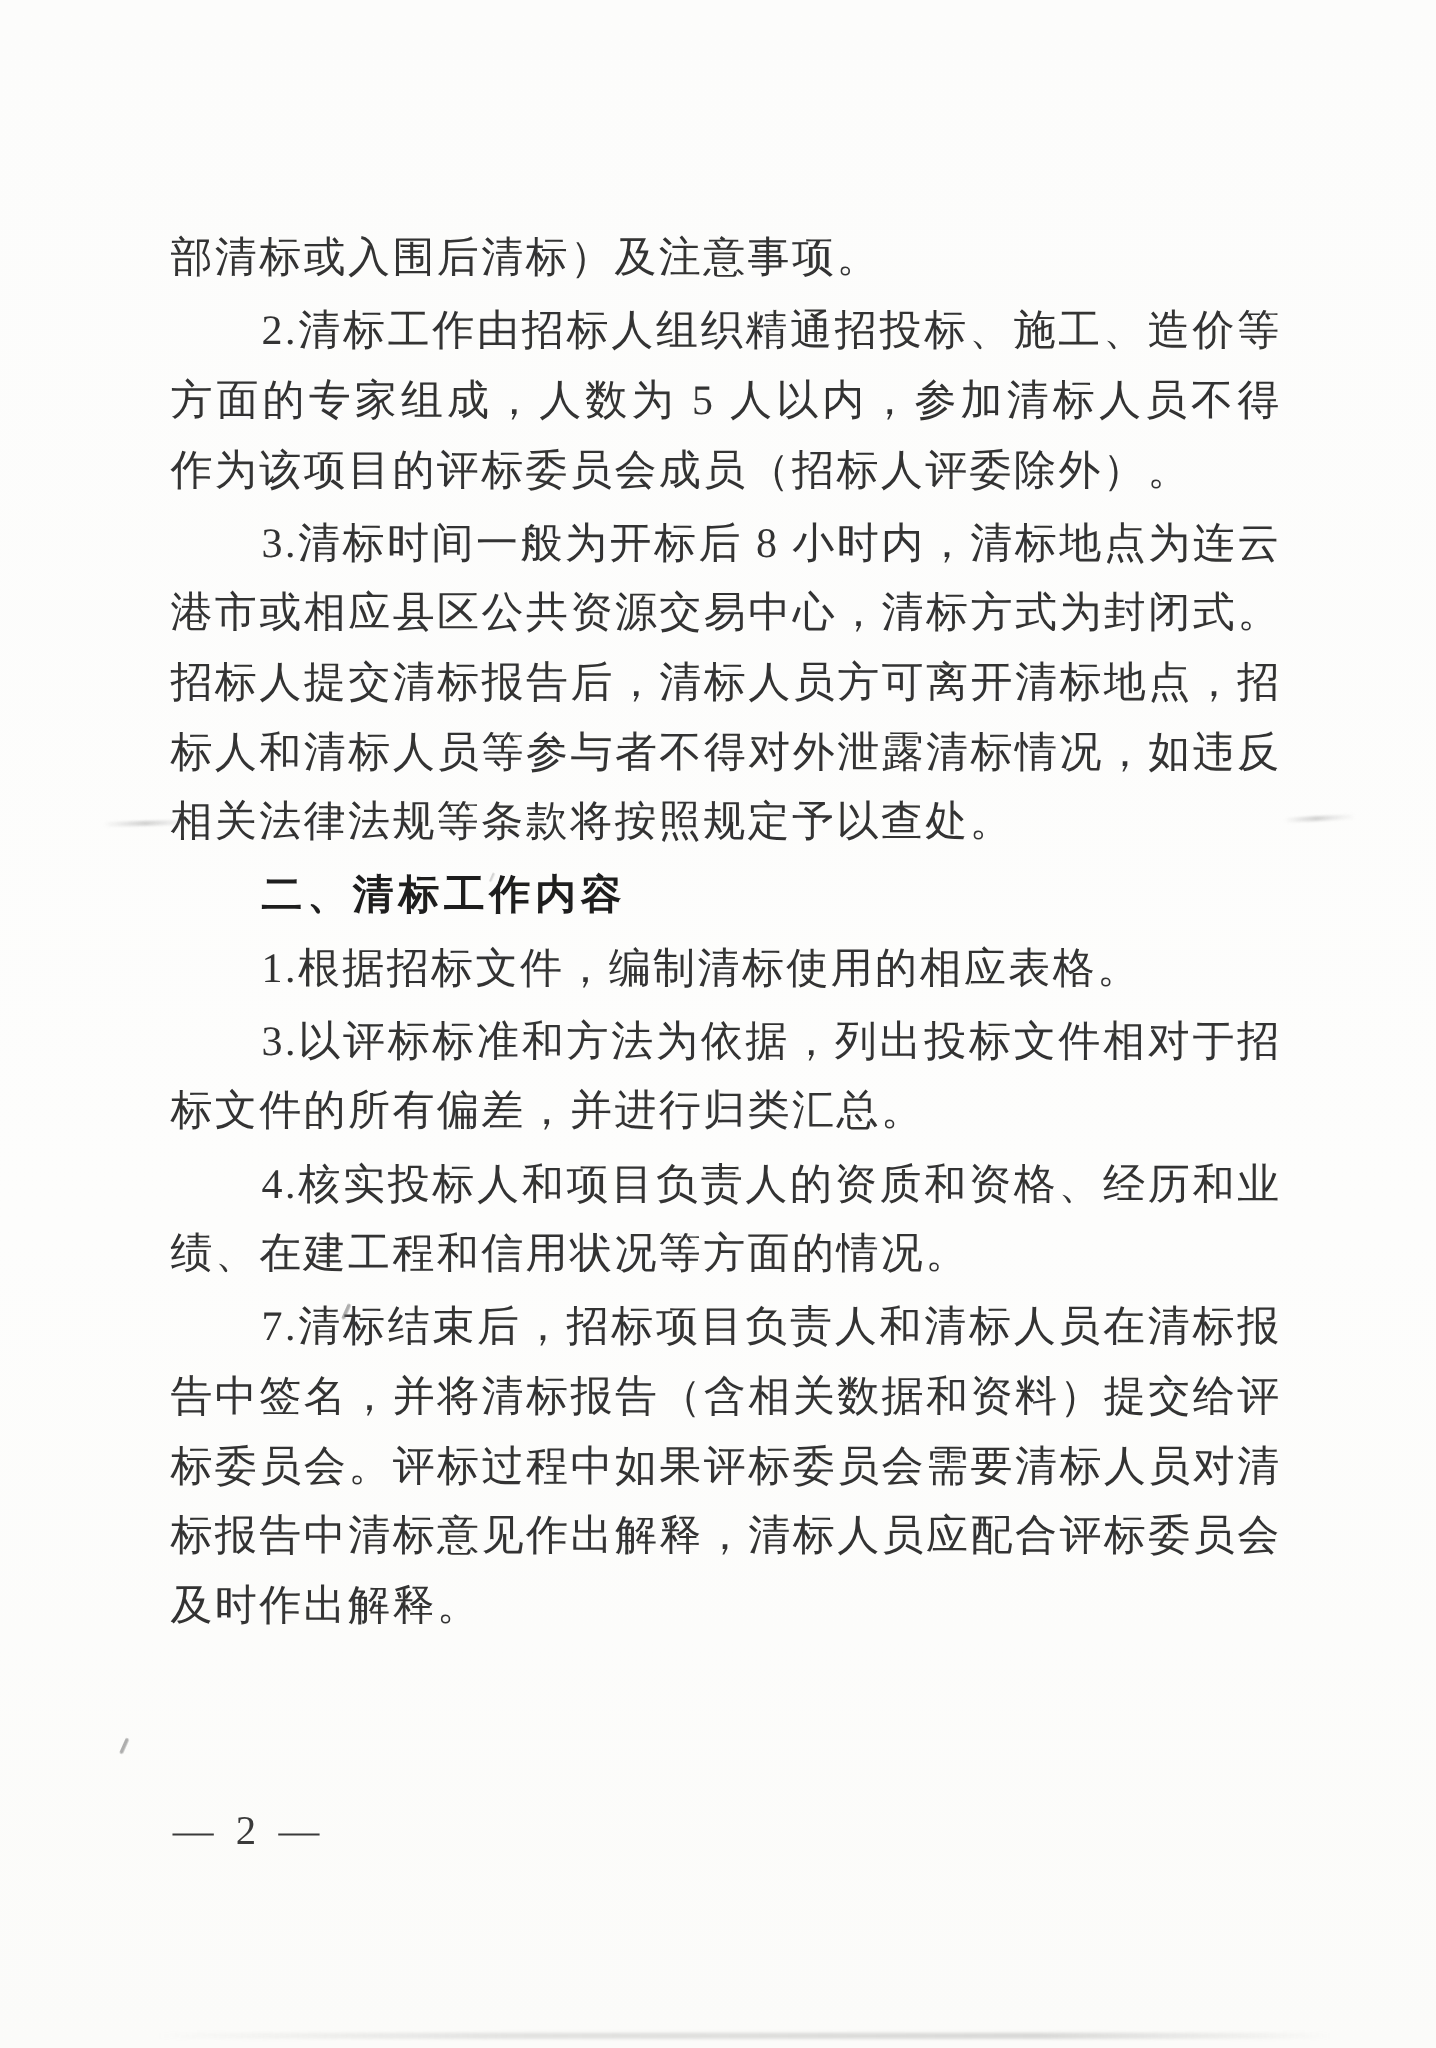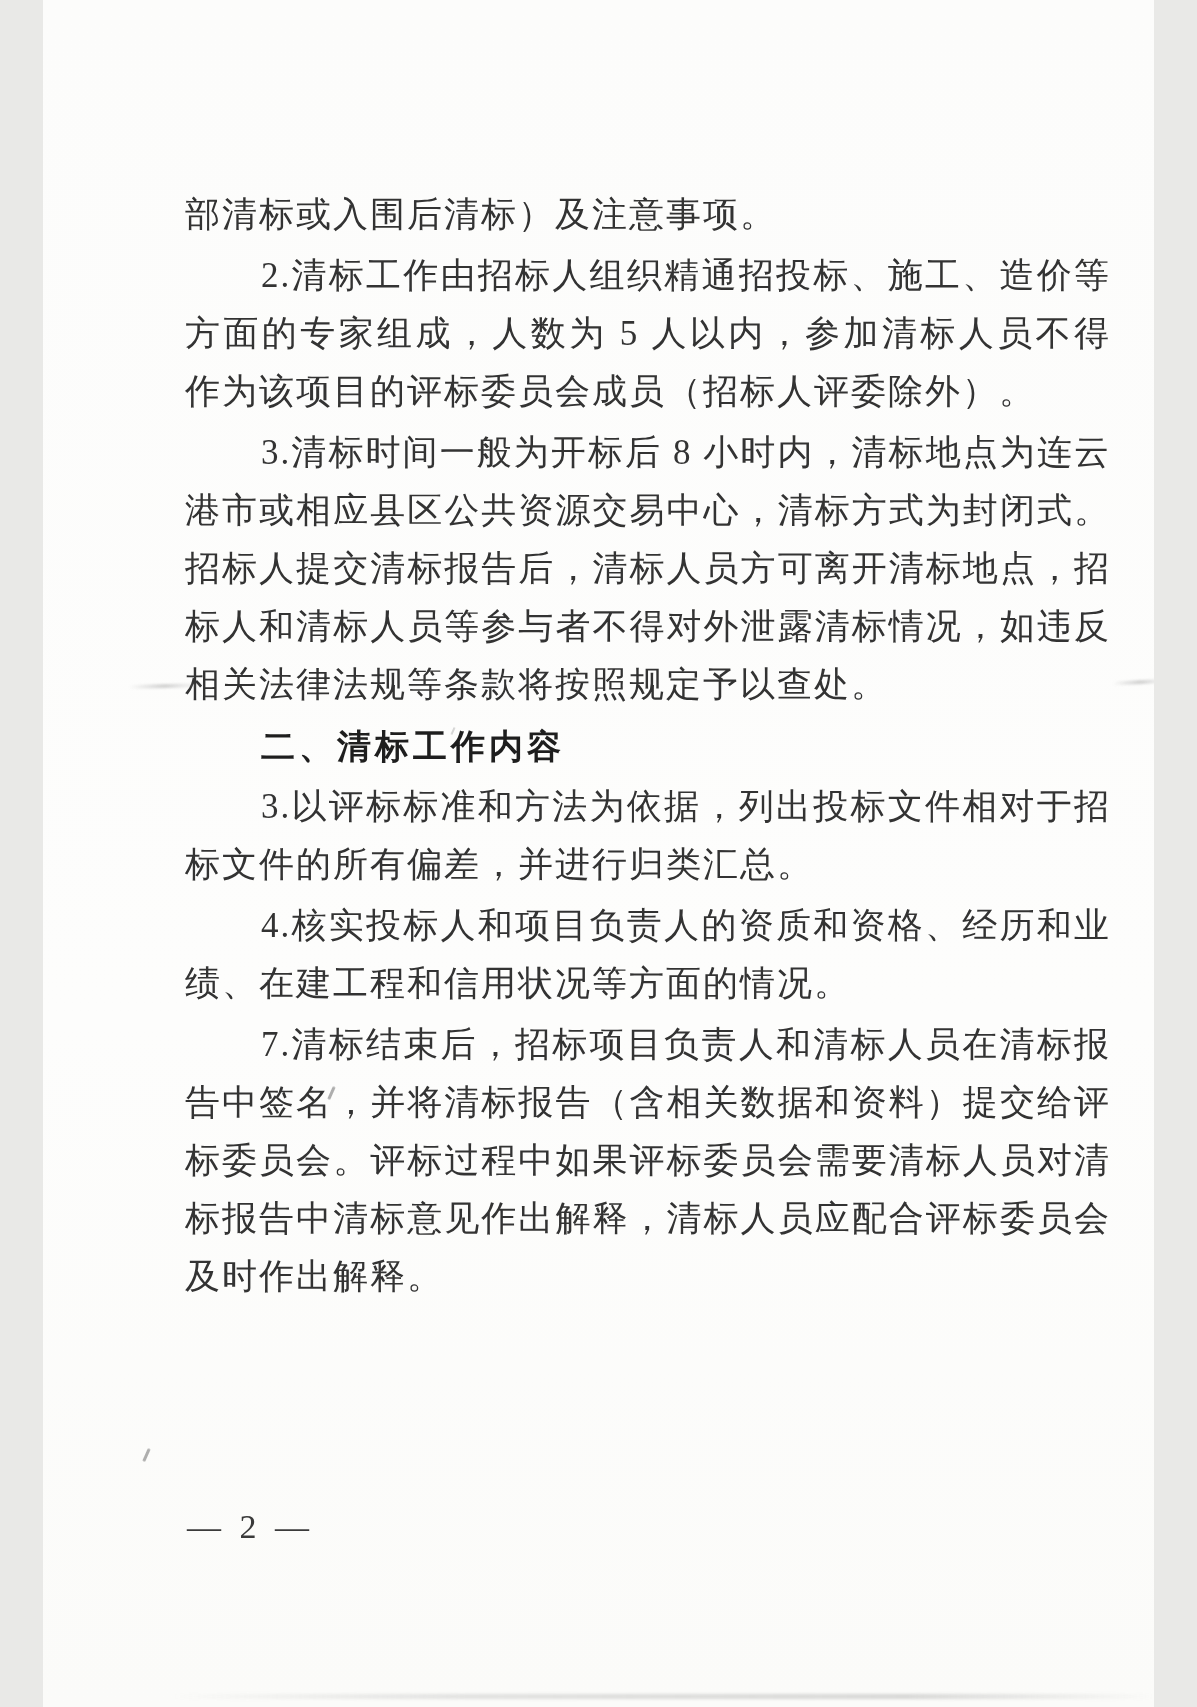--- a/index.html
+++ b/index.html
@@ -2,21 +2,21 @@
 <html lang="zh"><head>
 <meta charset="utf-8">
 <style>
   html, body {
     margin: 0;
     padding: 0;
     background: #e9e9e7;
   }
   .page {
     position: relative;
-    width: 1111px;
+    width: 1197px;
     height: 1707px;
     margin: 0 auto;
     background: linear-gradient(180deg, #fcfcfb 0%, #fdfdfc 60%, #fbfbf9 100%);
     overflow: hidden;
     box-sizing: border-box;
   }
   .content {
     position: absolute;
     left: 142px;
     top: 186px;
@@ -88,20 +88,21 @@
 </head>
 <body>
 
 <div class="page">
 
   <div class="content">
     <p class="para">部清标或入围后清标）及注意事项。</p>
     <p class="para indent">2.清标工作由招标人组织精通招投标、施工、造价等方面的专家组成，人数为 5 人以内，参加清标人员不得作为该项目的评标委员会成员（招标人评委除外）。</p>
     <p class="para indent">3.清标时间一般为开标后 8 小时内，清标地点为连云港市或相应县区公共资源交易中心，清标方式为封闭式。招标人提交清标报告后，清标人员方可离开清标地点，招标人和清标人员等参与者不得对外泄露清标情况，如违反相关法律法规等条款将按照规定予以查处。</p>
     <p class="heading">二、清标工作内容</p>
+    <p class="para indent">1.根据招标文件，编制清标使用的相应表格。</p>
     <p class="para indent">3.以评标标准和方法为依据，列出投标文件相对于招标文件的所有偏差，并进行归类汇总。</p>
     <p class="para indent">4.核实投标人和项目负责人的资质和资格、经历和业绩、在建工程和信用状况等方面的情况。</p>
     <p class="para indent">7.清标结束后，招标项目负责人和清标人员在清标报告中签名，并将清标报告（含相关数据和资料）提交给评标委员会。评标过程中如果评标委员会需要清标人员对清标报告中清标意见作出解释，清标人员应配合评标委员会及时作出解释。</p>
   </div>
 
   <div class="page-number">— 2 —</div>
 
   <div class="artifact streak" id="artifact-left-streak"></div>
   <div class="artifact streak" id="artifact-right-streak"></div>
   <div class="artifact" id="artifact-bottom-smudge"></div>

